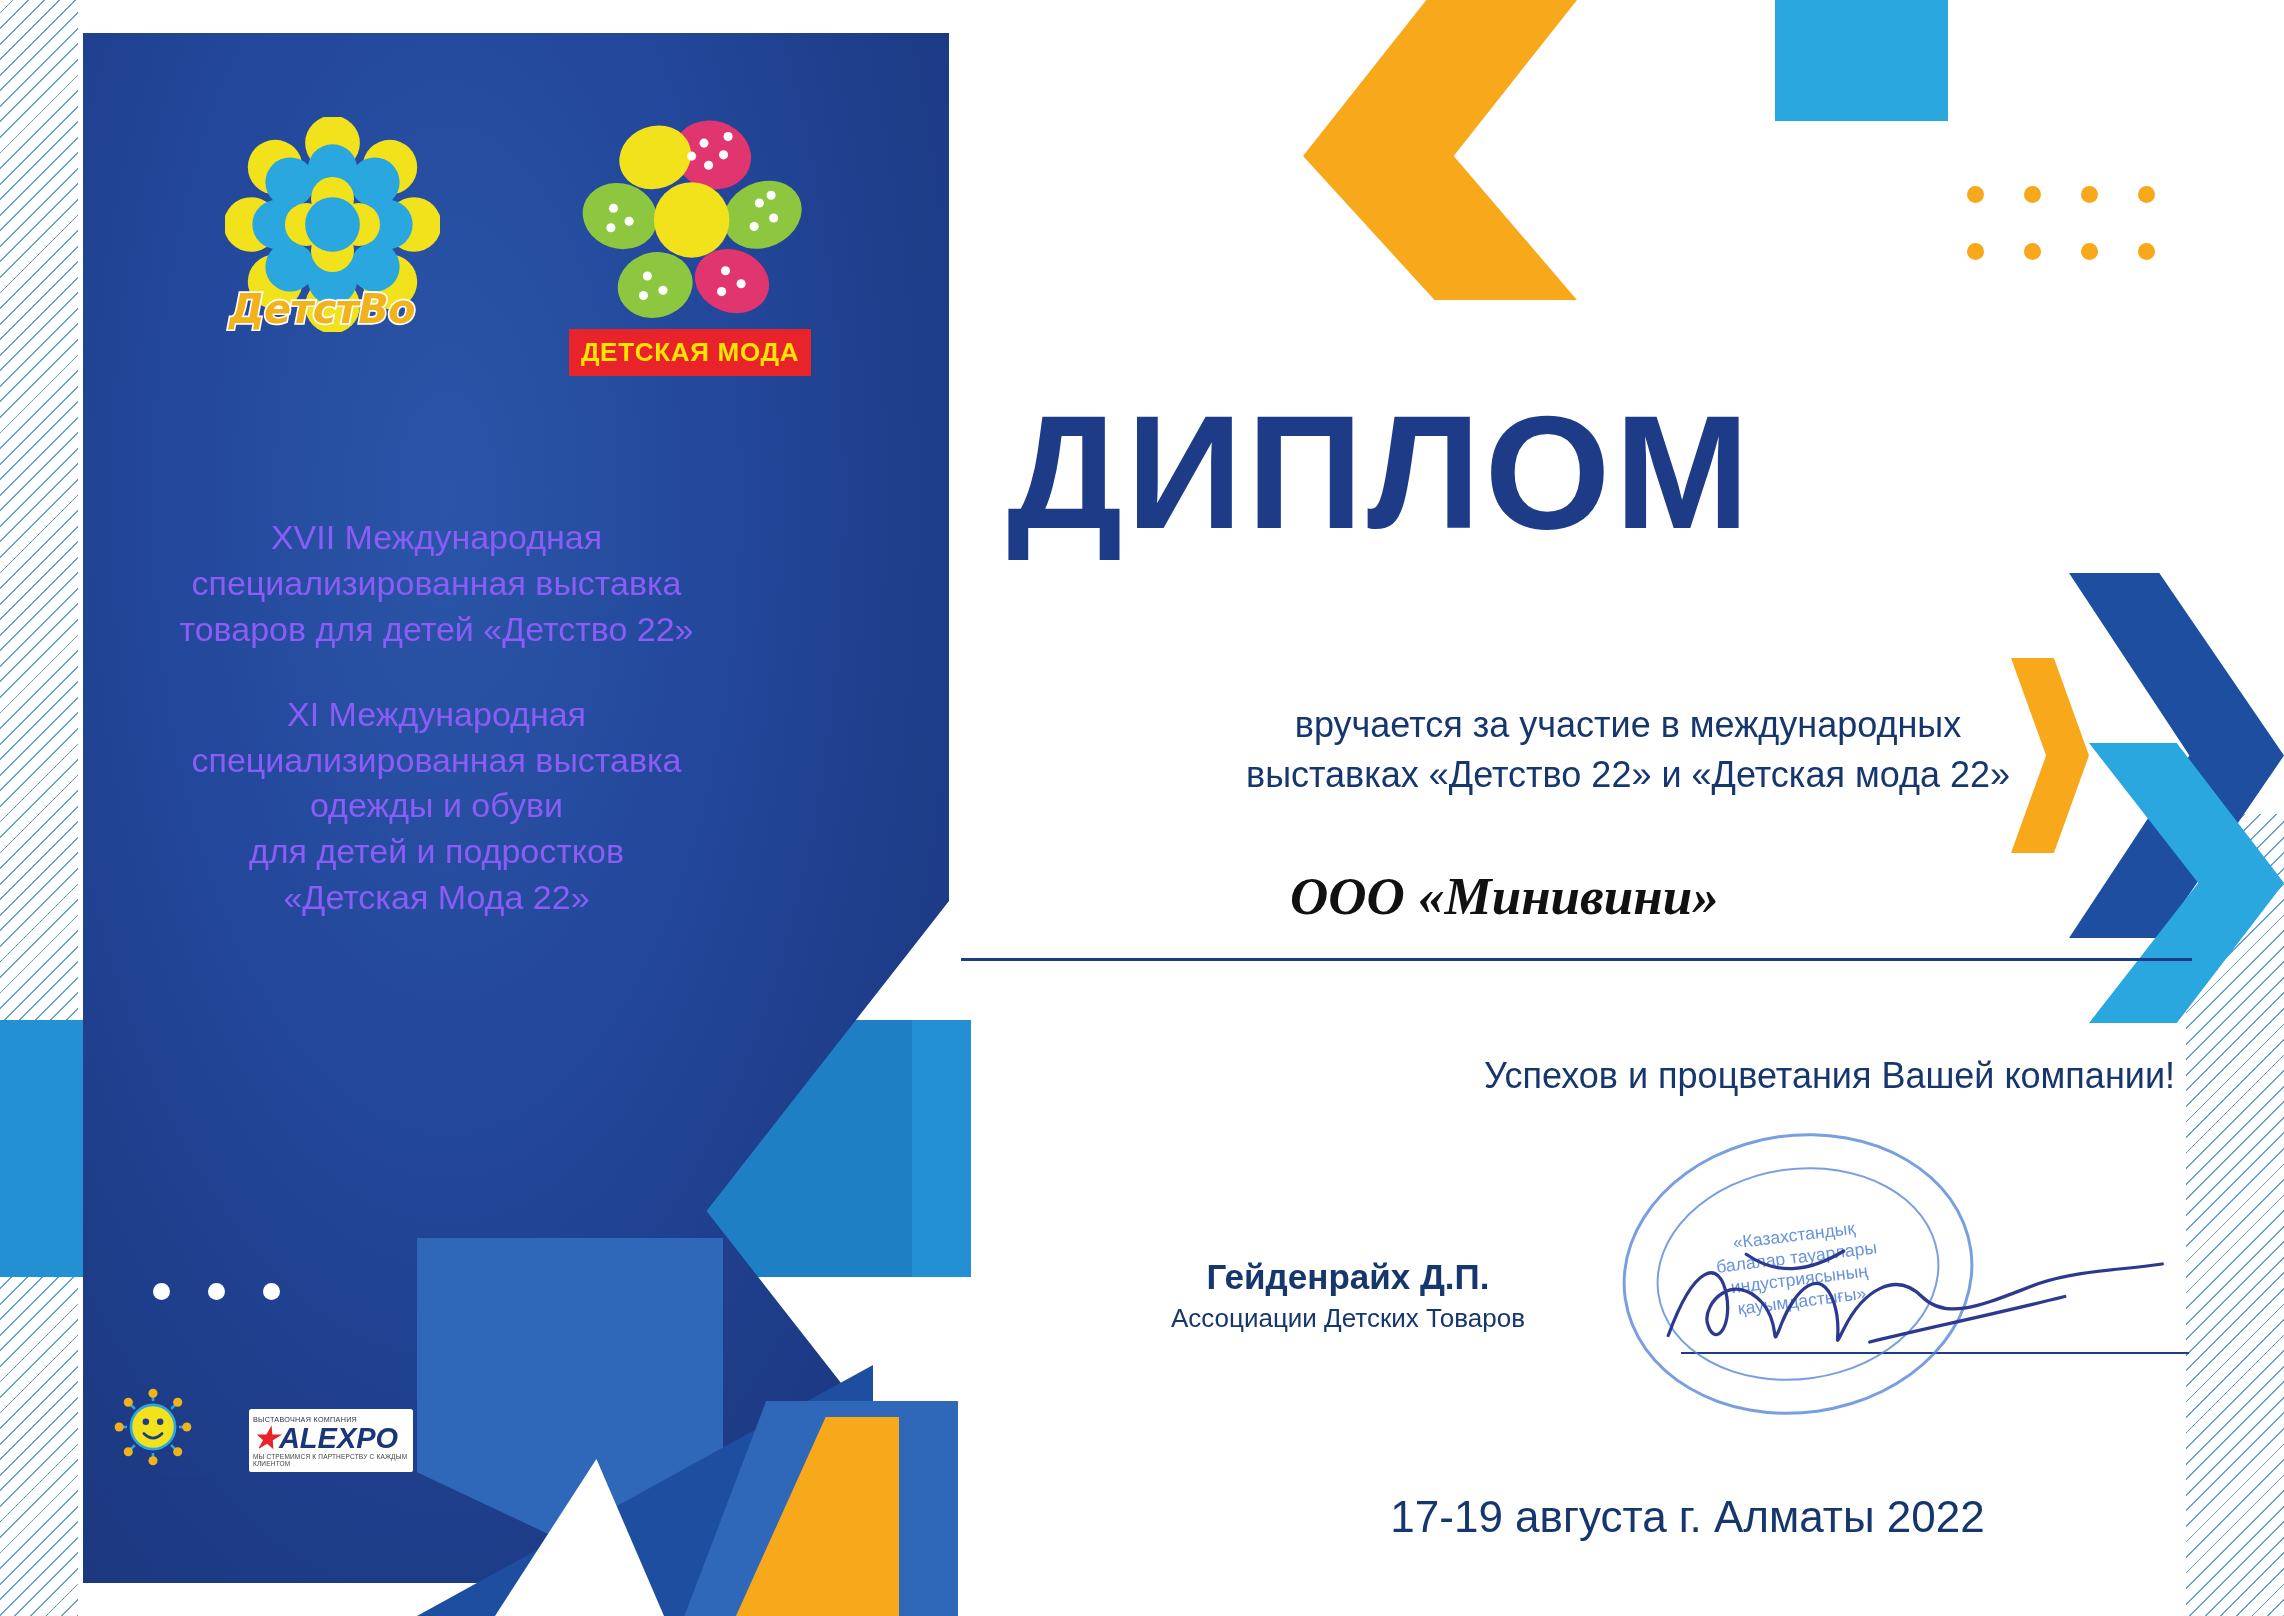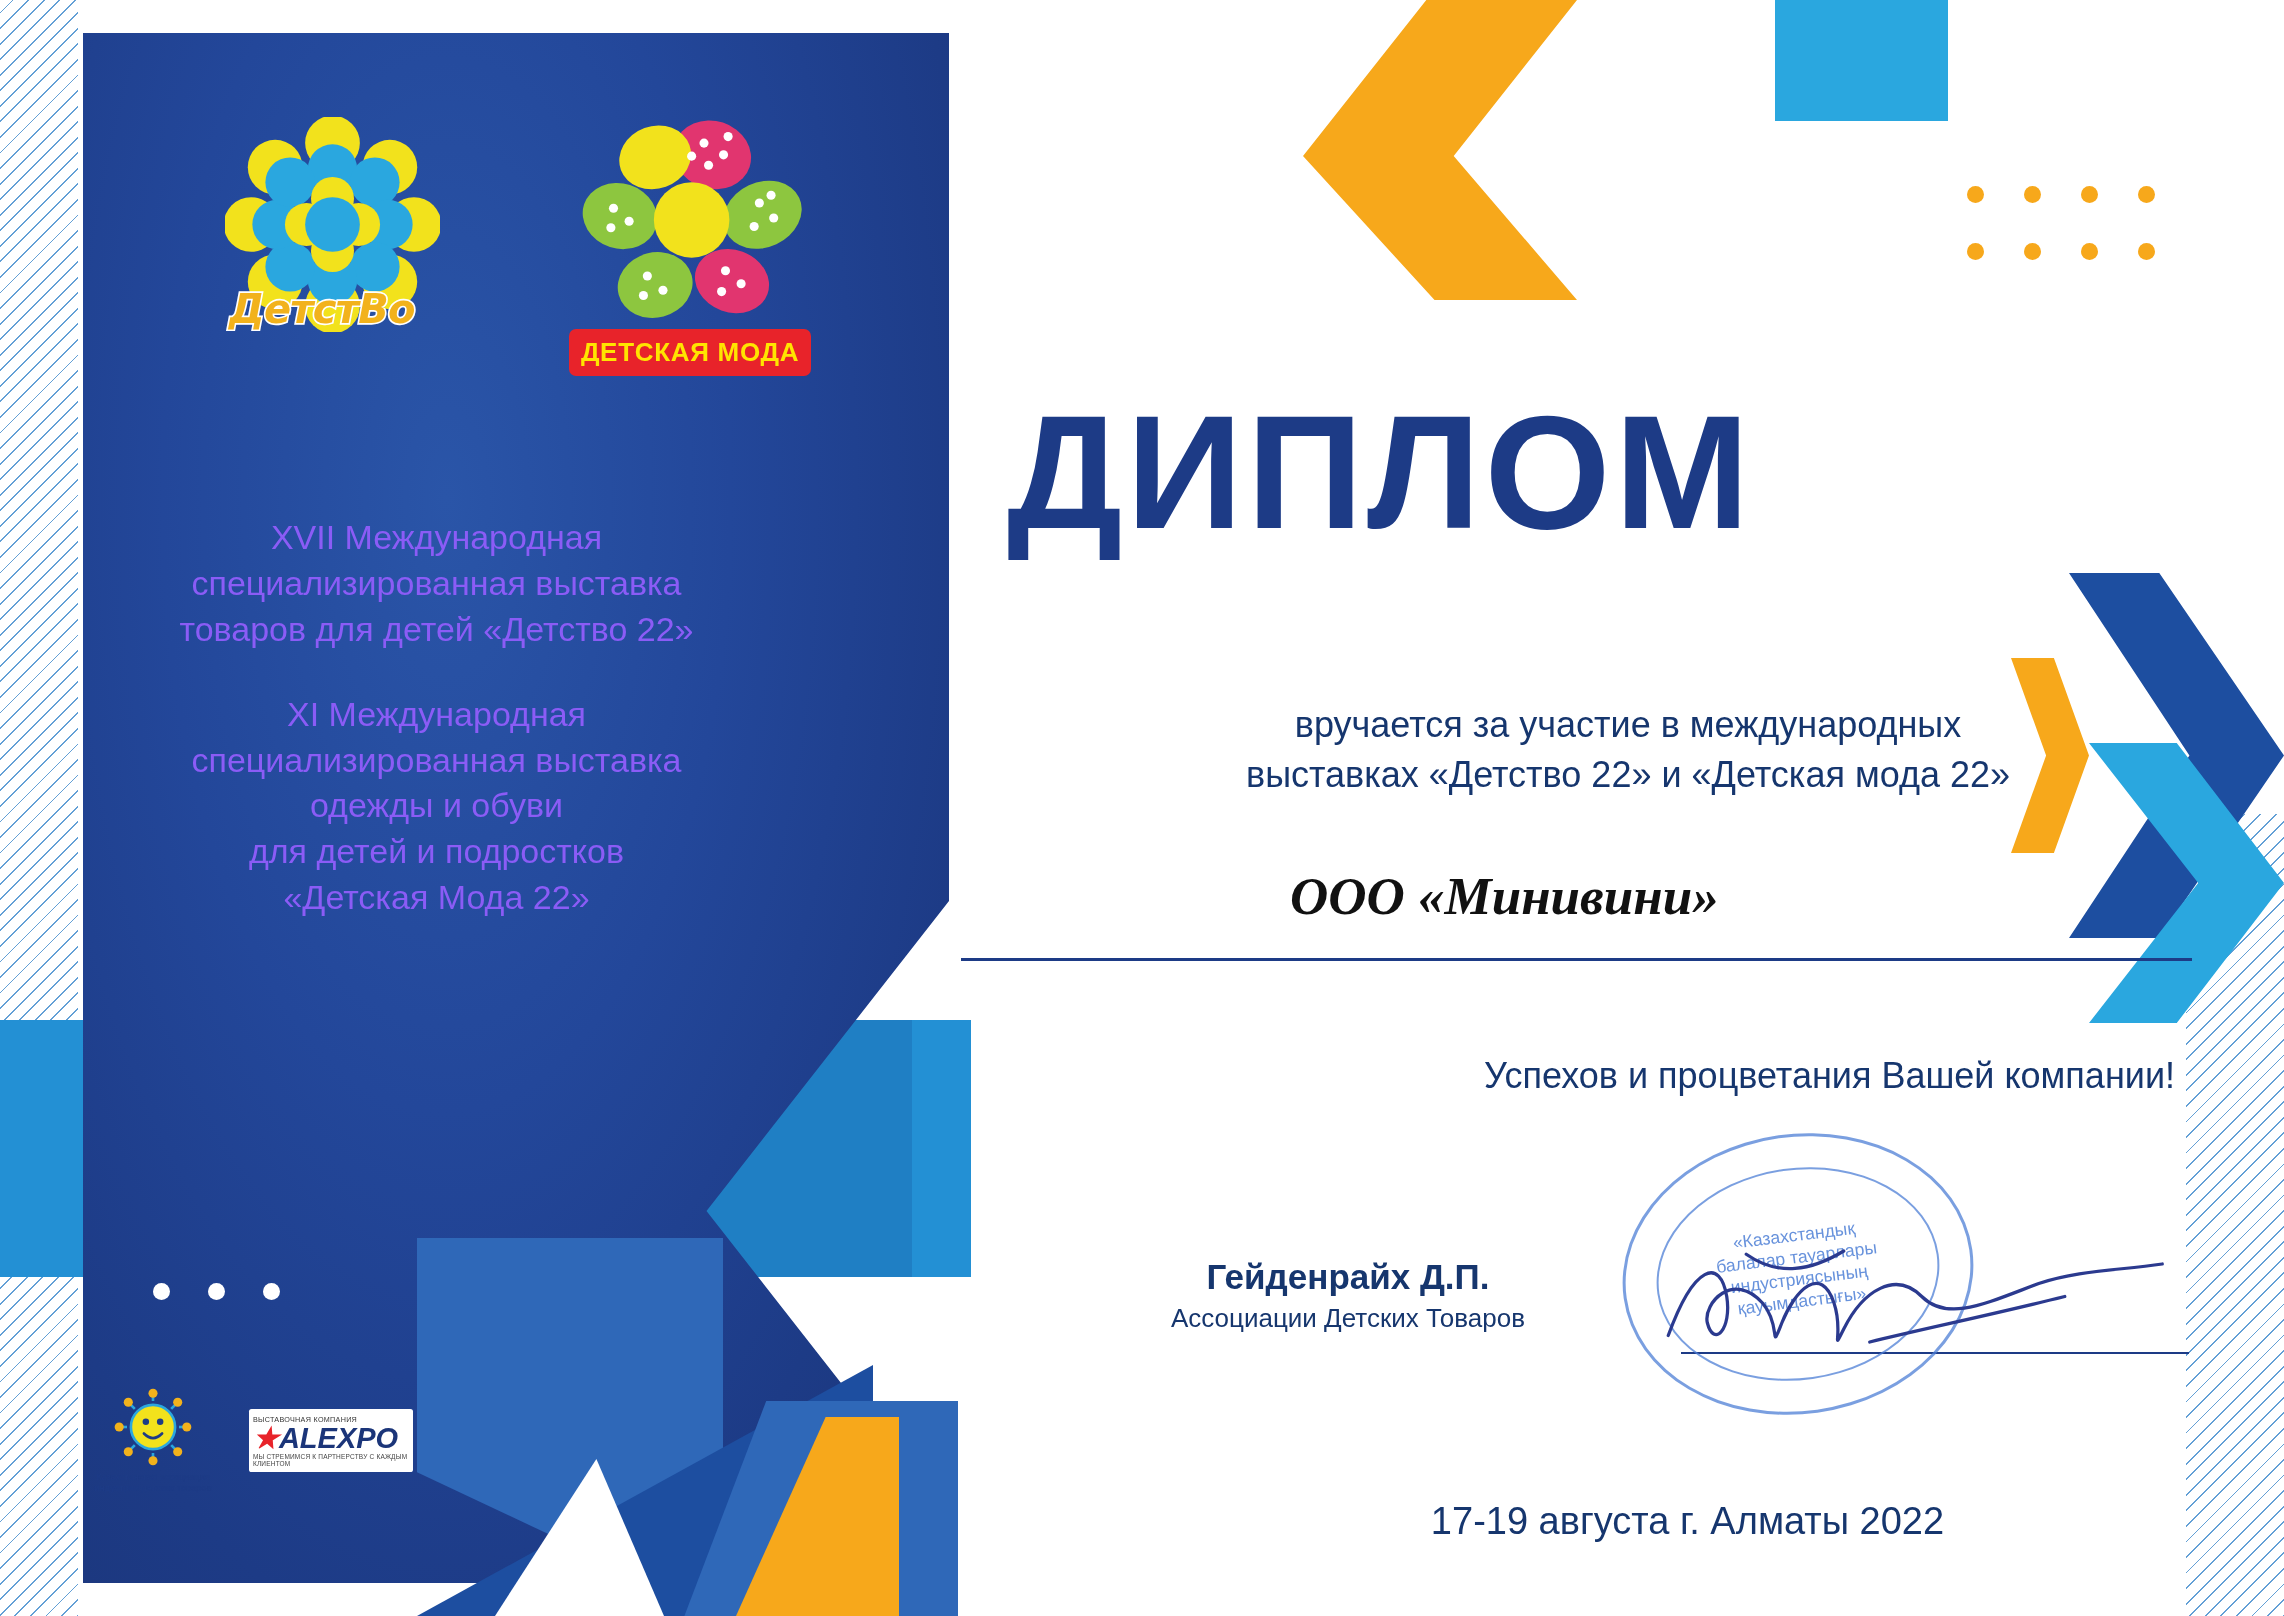--- a/index.html
+++ b/index.html
@@ -171,21 +171,21 @@
   .logo-moda { position: relative; width: 280px; height: 280px; }
   .moda-word {
     position: absolute;
     left: 5.2px; top: 212px;
     background: #e8232a;
     color: #ffe400;
     font-weight: bold;
     font-size: 26px;
     letter-spacing: 0.7px;
     padding: 7.8px 11.7px;
-    border-radius: 7px;
+    border-radius: 1px;
     white-space: nowrap;
   }
 
   
   .panel-text {
     position: absolute;
     left: 111px;
     top: 515px;
     width: 651px;
     color: #8b5cf6;
@@ -327,23 +327,22 @@
     width: 554px;
     height: 169px;
   }
 
   .date {
     position: absolute;
     left: 1225px;
     top: 1492px;
     width: 925px;
     text-align: center;
-    font-size: 38px;
+    font-size: 44px;
     color: #16366e;
-    margin-top: 8px;
   }
 </style>
 </head>
 <body>
 
 <div class="page">
 
   <div class="hairlines hl-left"></div>
   <div class="hairlines hl-right"></div>
 

